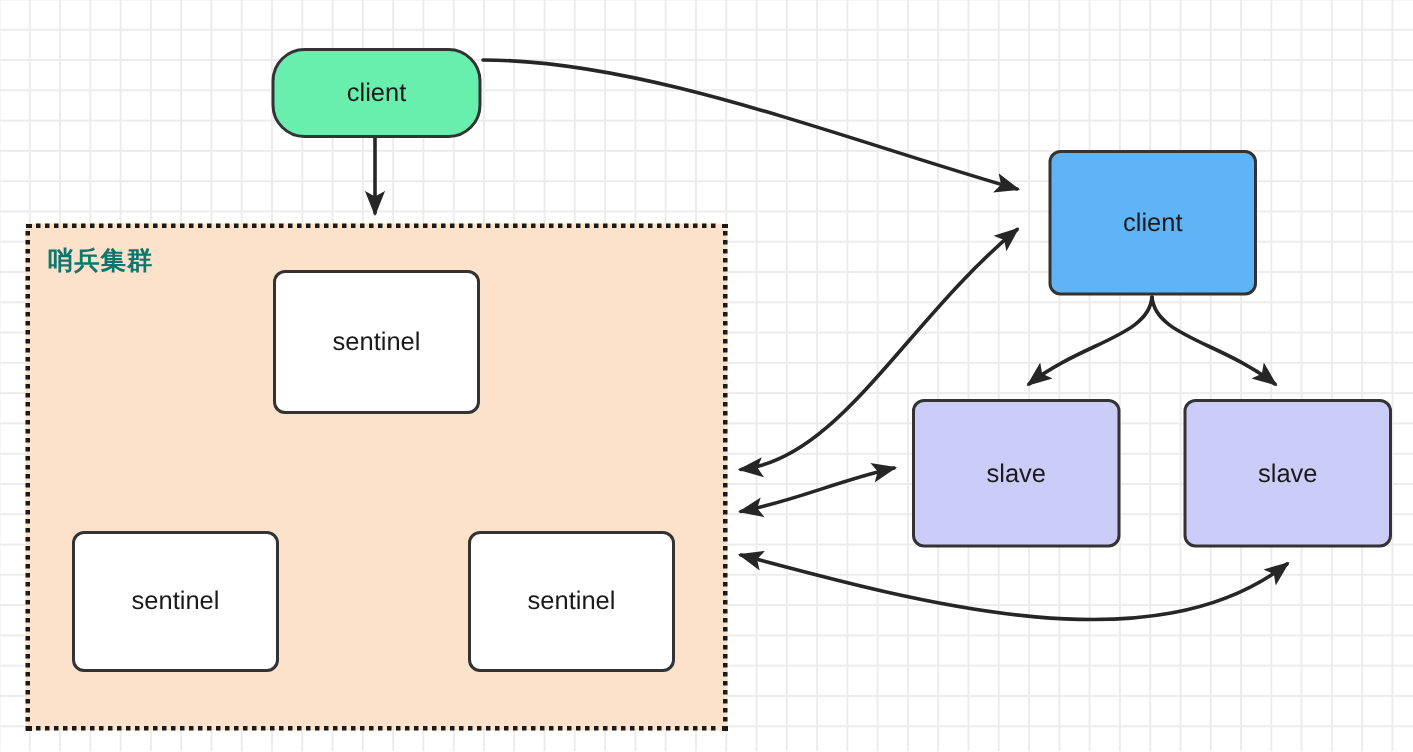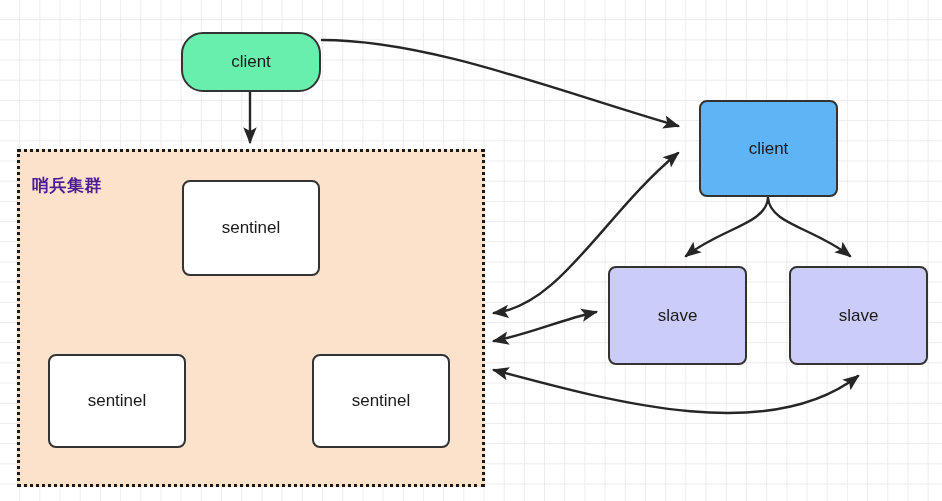--- a/index.html
+++ b/index.html
@@ -78,24 +78,24 @@
     width: 468px;
     height: 338px;
     box-sizing: border-box;
     background: #fce2cb;
     border: 3px dotted #1a1a1a;
     z-index: 1;
   }
   .cluster-label {
     position: absolute;
     left: 12px;
-    top: 22px;
+    top: 10px;
     font-size: 17px;
     font-weight: bold;
-    color: #4c1d95;
+    color: #0f766e;
     font-family: Liberation Sans, sans-serif;
     letter-spacing: 0.5px;
   }
 </style>
 </head>
 <body>
 
 <div id="canvas">
 
   <div class="cluster">

